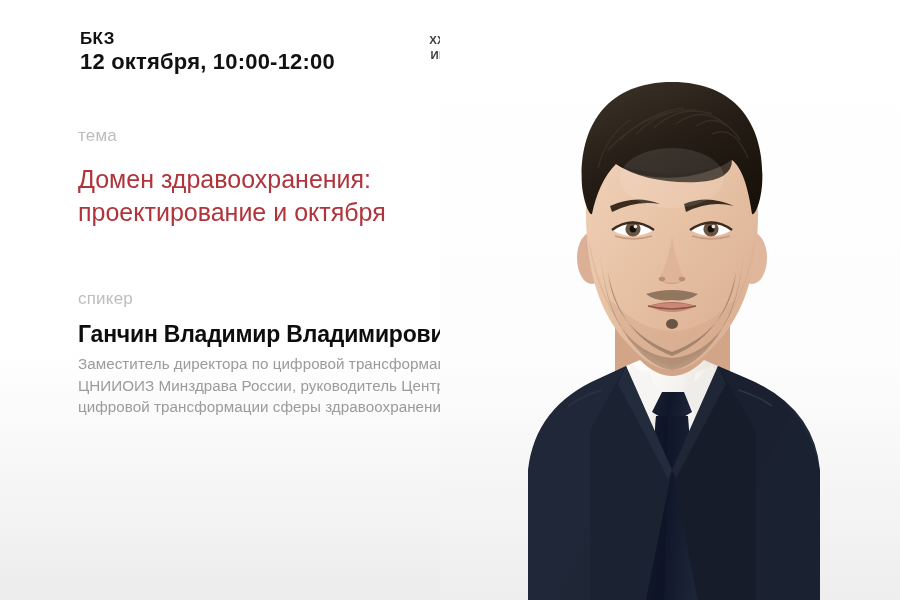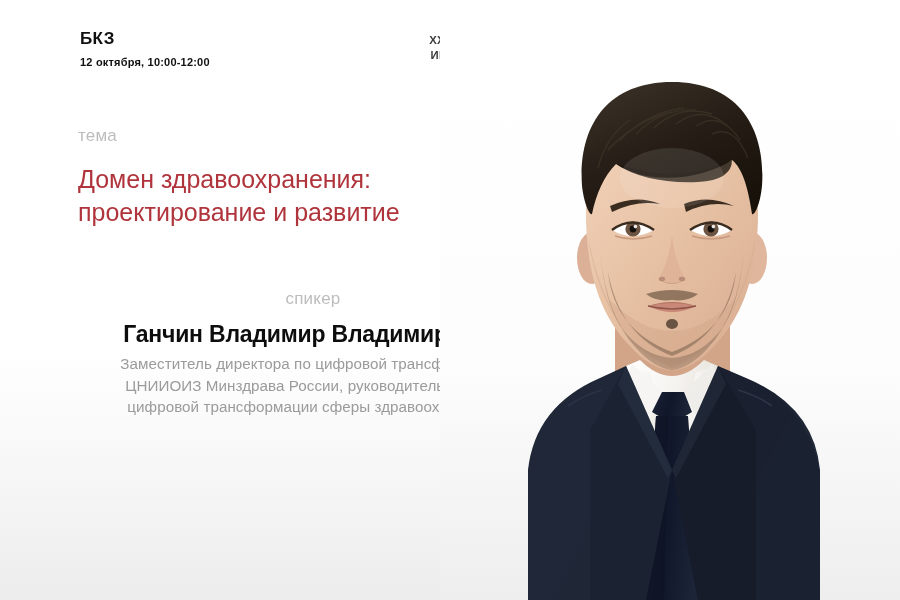--- a/index.html
+++ b/index.html
@@ -19,21 +19,21 @@
   }
 
   
   #venue-block {
     position:absolute; left:80px; top:28px;
     color:#111111;
     font-weight:bold;
     letter-spacing:.2px;
   }
   #venue-name { font-size:17px; line-height:22px; }
-  #venue-datetime { font-size:11px; line-height:24px; }
+  #venue-datetime { font-size:22px; line-height:24px; }
 
   #congress-block {
     position:absolute; left:400px; top:33px;
     width:320px;
     text-align:right;
   }
   #congress-line1, #congress-line2 {
     color:#3b3b3b;
     font-size:11.3px;
     font-weight:bold;
@@ -87,21 +87,21 @@
   #topic-title {
     color:#b0343c;
     font-weight:normal;
     font-size:25px;
     line-height:33px;
     letter-spacing:0px;
     margin-top:15px;
   }
   #topic-title .ln { display:block; }
 
-  #speaker-block { position:absolute; left:78px; top:287px; width:470px;text-align:center; }
+  #speaker-block { position:absolute; left:78px; top:287px; width:470px; }
   #speaker-label {
     color:#bdbdbd; font-size:17px; line-height:24px; letter-spacing:.2px;
   }
   #speaker-name {
     color:#0d0d0d;
     font-weight:bold;
     font-size:23px;
     line-height:32px;
     letter-spacing:-.2px;
     margin-top:7px;
@@ -167,21 +167,21 @@
         </g>
       </svg>
     </div>
     <div id="logo-url">www.itmcongress.ru</div>
   </div>
 
   <div id="topic-block">
     <div id="topic-label">тема</div>
     <div id="topic-title">
       <span class="ln">Домен здравоохранения:</span>
-      <span class="ln">проектирование и развитие</span>
+      <span class="ln">проектирование и октября</span>
     </div>
   </div>
 
   <div id="speaker-block">
     <div id="speaker-label">спикер</div>
     <div id="speaker-name">Ганчин Владимир Владимирович</div>
     <div id="speaker-position">
       <span class="ln">Заместитель директора по цифровой трансформации</span>
       <span class="ln">ЦНИИОИЗ Минздрава России, руководитель Центра</span>
       <span class="ln">цифровой трансформации сферы здравоохранения</span>

